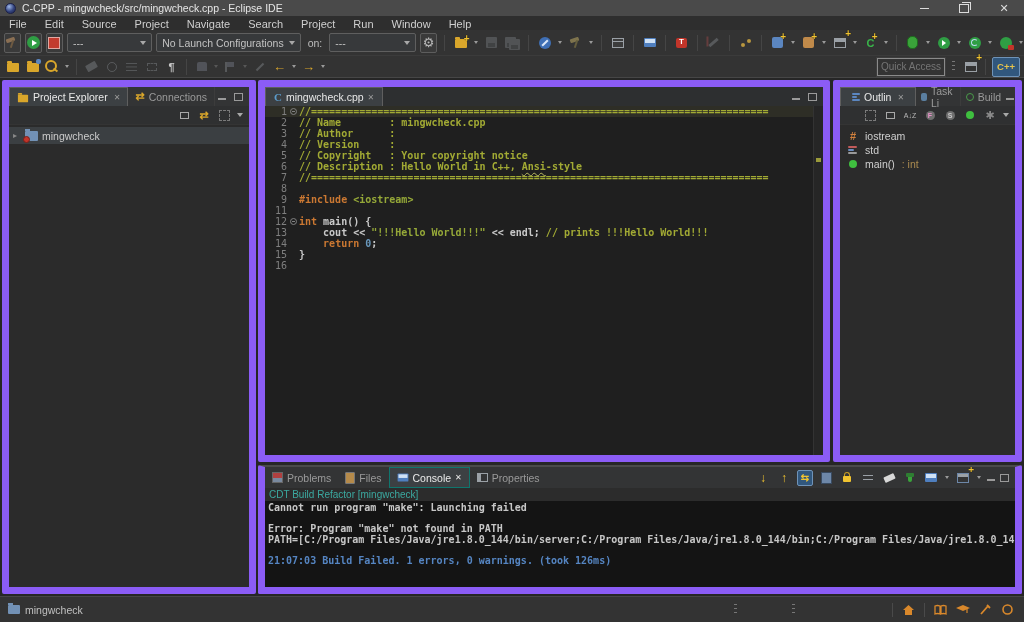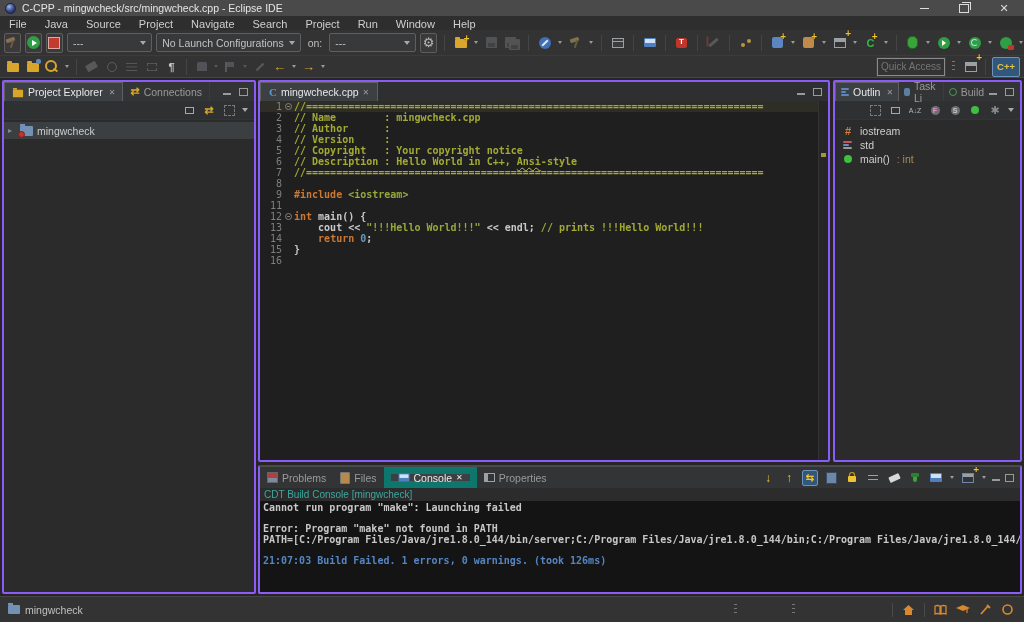--- a/index.html
+++ b/index.html
@@ -80,21 +80,21 @@
   .i-flag:after{content:"";position:absolute;left:0;top:0;width:7px;height:5px;background:#8a8fa0;}
   .i-slash{width:10px;height:2px;background:#9aa0a6;transform:rotate(-45deg);}
   .i-window{width:12px;height:10px;border:1px solid #9aa0a6;box-sizing:border-box;background:linear-gradient(#9aa0a6,#9aa0a6) 0 0/12px 3px no-repeat;}
   .i-cgreen{color:#39b54a;font-weight:bold;font-size:11px;}
   .qa-box{height:16px;border:1px solid #8a8a8a;outline:1px solid #3d3d3d;background:#333;color:#9a9a9a;font-size:10px;width:60px;padding:0 3px;font-family:"Liberation Sans",sans-serif;}
   .persp{height:18px;display:flex;align-items:center;justify-content:center;padding:0 4px;border:1px solid #6f93b8;border-radius:2px;background:#31577d;color:#e6c34c;font-weight:bold;font-size:9.5px;}
   .dots{width:3px;height:12px;background:linear-gradient(#777 1.5px,transparent 1.5px) 0 0/3px 4px;margin:0 4px;}
 
   
   .workspace{position:absolute;left:0;top:78px;right:0;bottom:25px;background:#262626;}
-  .panel{position:absolute;background:#2b2b2b;border:2px solid #8b5cf6;box-sizing:border-box;border-radius:2px;overflow:hidden;}
+  .panel{position:absolute;background:#2b2b2b;border:7px solid #8b5cf6;box-sizing:border-box;border-radius:2px;overflow:hidden;}
   .p-left{left:2px;top:2px;width:254px;bottom:3px;}
   .p-editor{left:258px;top:2px;width:572px;height:382px;}
   .p-right{left:833px;right:2px;top:2px;height:382px;}
   .p-console{left:258px;right:2px;top:387px;bottom:3px;border-top:2px solid #4a4a4a;}
 
   .vtabs{height:19px;background:#333435;display:flex;align-items:stretch;font-size:10.5px;color:#9a9a9a;position:relative;}
   .vtab{display:flex;align-items:center;gap:4px;padding:0 7px;border-right:1px solid #3c3c3c;}
   .vtab.active{background:#3c4043;color:#e8e8e8;border:1px solid #5f5f5f;border-bottom:none;}
   .vtab .x{font-size:8px;color:#9a9a9a;margin-left:2px;}
   .minmax{margin-left:auto;display:flex;align-items:center;gap:8px;padding-right:6px;}
@@ -148,21 +148,21 @@
   .ol-item{height:14px;display:flex;align-items:center;gap:7px;}
   .ol-suffix{color:#ab8b50;}
   .oi-include{color:#d2813d;font-weight:bold;font-size:11px;width:10px;text-align:center;}
   .oi-namespace{width:10px;display:flex;flex-direction:column;gap:1px;}
   .oi-namespace b{height:2px;border-radius:1px;}
   .oi-method{width:10px;display:flex;justify-content:center;}
 
   
   .con-tabs{height:21px;background:#333435;display:flex;align-items:center;font-size:10.5px;color:#9a9a9a;position:relative;}
   .ctab{display:flex;align-items:center;gap:4px;padding:0 7px;height:100%;}
-  .ctab.active{background:#3c4043;color:#eaeaea;border:7px solid #0f766e;box-sizing:border-box;}
+  .ctab.active{background:#3c4043;color:#eaeaea;border:1px solid #0f766e;box-sizing:border-box;}
   .ci-problems{width:9px;height:9px;background:linear-gradient(#b04040 50%,#7a8aa0 50%);border:1px solid #666;}
   .ci-tasks{width:8px;height:10px;background:#b58a4a;border:1px solid #777;border-radius:1px;}
   .ci-props{width:11px;height:9px;border:1px solid #9aa0a6;box-sizing:border-box;background:linear-gradient(90deg,#9aa0a6 3px,transparent 3px);}
   .con-icons{margin-left:auto;display:flex;align-items:center;gap:5px;padding-right:6px;}
   .cti{width:16px;height:16px;display:inline-flex;align-items:center;justify-content:center;position:relative;}
   .cti.toggled{background:#31577d;border:1px solid #6f93b8;border-radius:2px;box-sizing:border-box;}
   .ya{color:#f0c330;font-weight:bold;font-size:12px;line-height:12px;}
   .i-lock{width:8px;height:6px;background:#f0c330;border-radius:1px;position:relative;margin-top:3px;}
   .i-lock:before{content:"";position:absolute;left:1px;top:-4px;width:6px;height:4px;border:1.5px solid #c89c20;border-bottom:none;border-radius:3px 3px 0 0;box-sizing:border-box;}
   .i-wrap{width:10px;height:6px;background:linear-gradient(#9aa0a6 1.5px,transparent 1.5px) 0 0/10px 4px;}
@@ -201,21 +201,21 @@
         </div>
       <div class="winbtn">
           <span class="wb-max"></span>
         </div>
       <div class="winbtn wb-x">✕</div>
     </div>
   </div>
 
   <div class="menubar">
       <div class="menu-item">File</div>
-      <div class="menu-item">Java</div>
+      <div class="menu-item">Edit</div>
       <div class="menu-item">Source</div>
       <div class="menu-item">Project</div>
       <div class="menu-item">Navigate</div>
       <div class="menu-item">Search</div>
       <div class="menu-item">Project</div>
       <div class="menu-item">Run</div>
       <div class="menu-item">Window</div>
       <div class="menu-item">Help</div>
     </div>
 
@@ -448,21 +448,21 @@
           <div class="ed-line"><span class="ln">15</span><span class="fold"></span><span class="code"><span class="tk-plain">}</span></span></div>
           <div class="ed-line"><span class="ln">16</span><span class="fold"></span><span class="code"></span></div>
         </div>
       <div class="ed-ruler">
           <span class="ed-mark"></span>
         </div>
     </div>
 
     <div class="panel p-right">
       <div class="vtabs">
-        <div class="vtab active" style="padding:0 5px">
+        <div class="vtab active" style="padding:0 11px">
           <span class="oi-namespace" style="width:8px">
               <b style="background:#5b86c0"></b>
               <b style="background:#5b86c0;width:5px"></b>
               <b style="background:#5b86c0"></b>
             </span>
           <span>Outlin</span>
           <span class="x">✕</span>
         </div>
         <div class="vtab" style="padding:0 5px">
           <span class="sq" style="width:8px;height:8px;background:#5b7fa0"></span>
@@ -569,21 +569,21 @@
             </span>
             <span class="dda"></span>
           <span class="cti">
               <span class="i-window plus" style="border-color:#6d87a8"></span>
             </span>
             <span class="dda"></span>
           <span class="mm-min"></span>
           <span class="mm-max"></span>
         </div>
       </div>
-      <div class="con-header">CDT Build Console [mingwcheck]</div>
+      <div class="con-header">CDT Build Refactor [mingwcheck]</div>
       <div class="con-body">
           <div class="con-line out">Cannot run program "make": Launching failed</div>
           <div class="con-line out">&nbsp;</div>
           <div class="con-line out">Error: Program "make" not found in PATH</div>
           <div class="con-line out">PATH=[C:/Program Files/Java/jre1.8.0_144/bin/server;C:/Program Files/Java/jre1.8.0_144/bin;C:/Program Files/Java/jre1.8.0_144/lib/amd64;C:\Program Files</div>
           <div class="con-line out">&nbsp;</div>
           <div class="con-line info">21:07:03 Build Failed. 1 errors, 0 warnings. (took 126ms)</div>
         </div>
     </div>
   </div>

